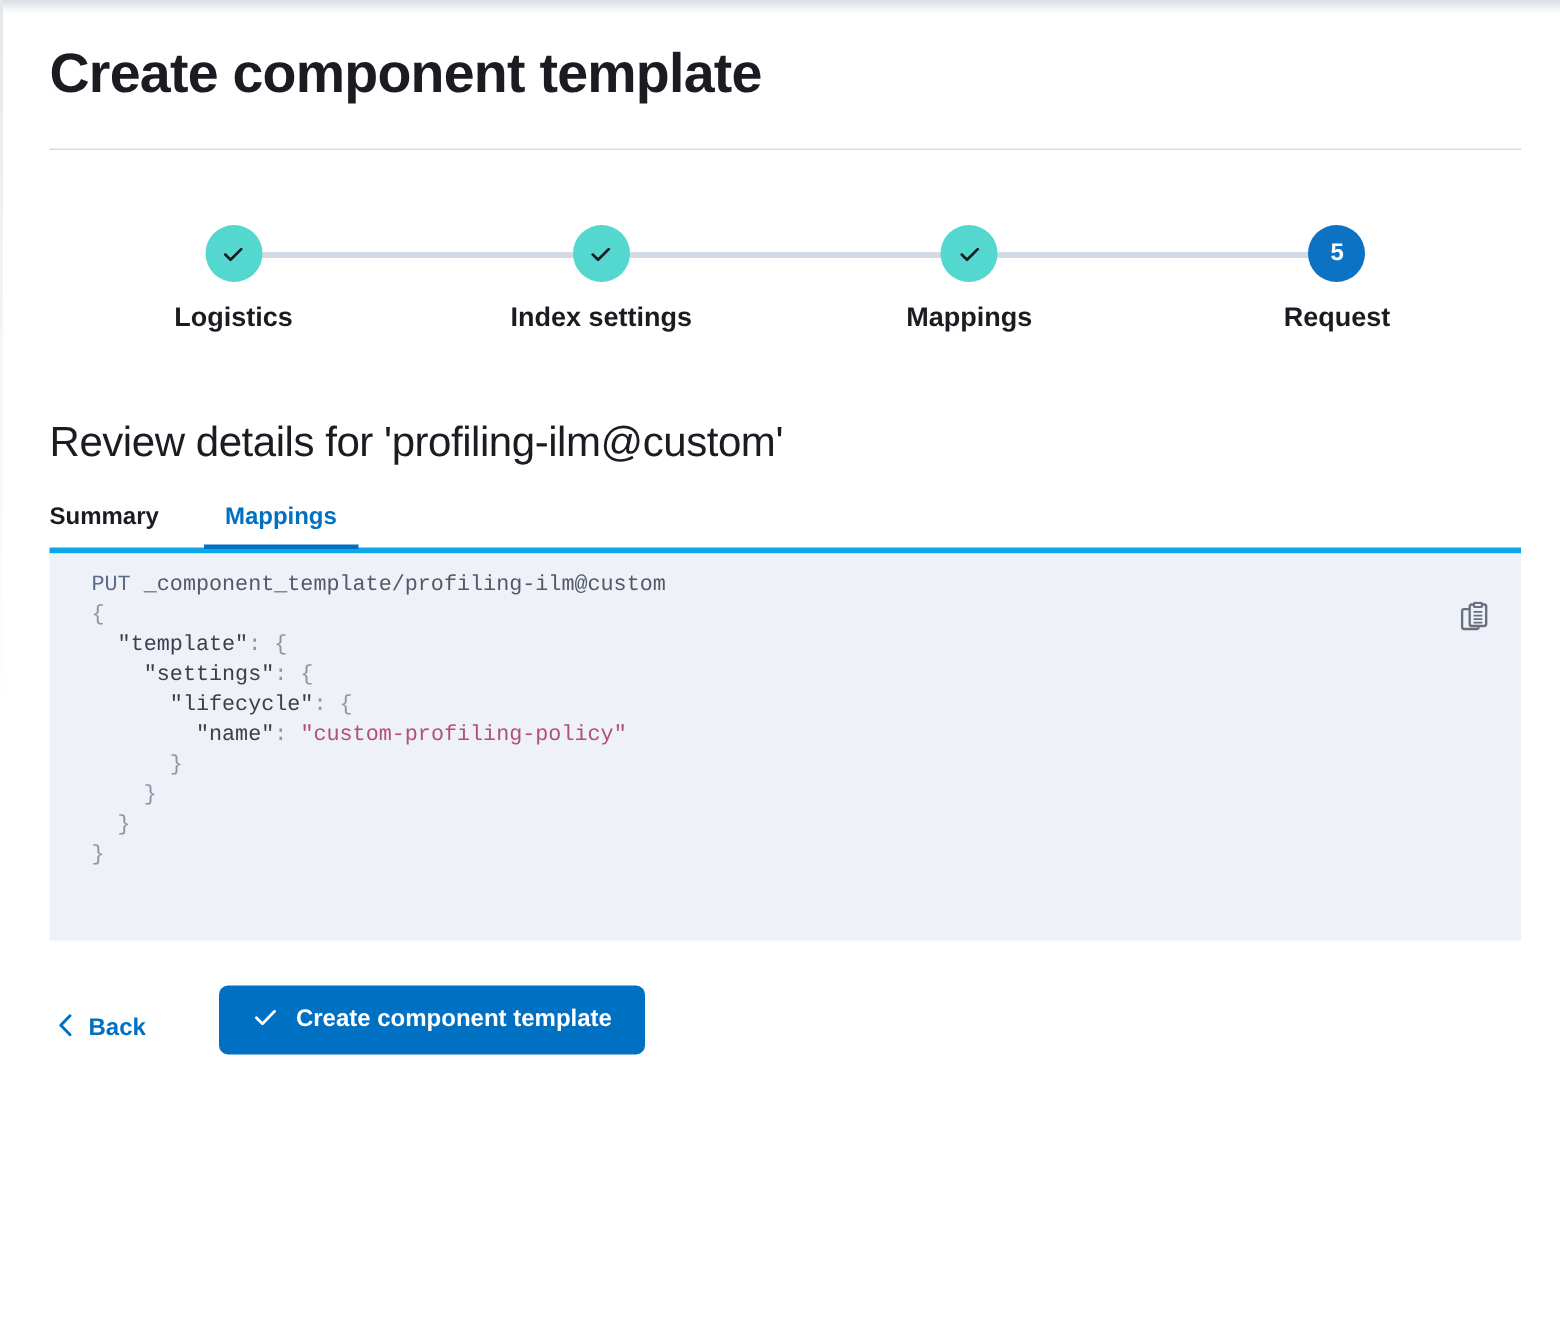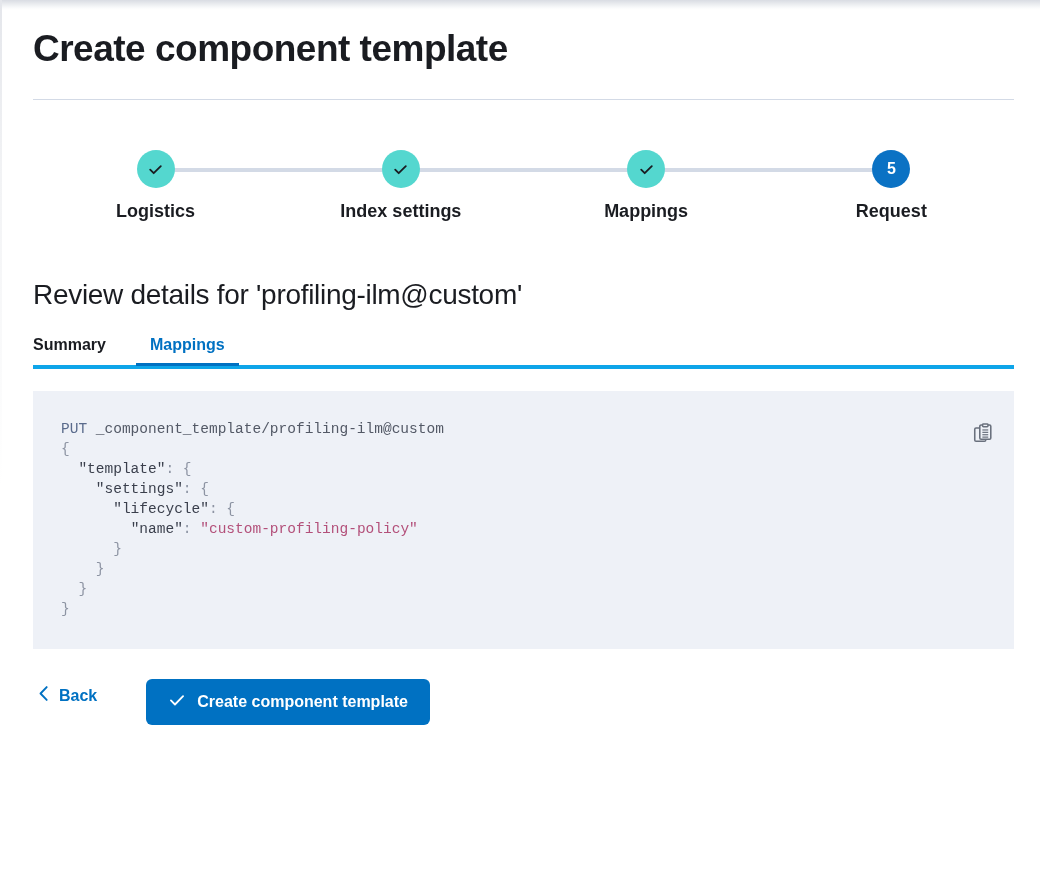--- a/index.html
+++ b/index.html
@@ -154,26 +154,25 @@
   .desc {
     font-size: 16px;
     line-height: 24px;
     color: #343741;
     margin-top: 26px;
   }
 
   
   .code-panel {
     position: relative;
-    margin-top: 22px;
     width: 981px;
     height: 258px;
     background: #eef1f7;
     box-sizing: border-box;
-    padding: 28px 0 0 28px;
+    padding: 11px 0 0 28px;
     overflow: hidden;
   }
   pre.code {
     margin: 0;
     font-family: "Liberation Mono", "DejaVu Sans Mono", monospace;
     font-size: 14.5px;
     line-height: 20px;
     color: #535966;
     white-space: pre;
   }
@@ -194,21 +193,21 @@
     justify-content: center;
     cursor: pointer;
     background: none;
     border: none;
     padding: 0;
   }
 
   
   .actions {
     display: flex;
-    align-items: flex-start;
+    align-items: flex-end;
     margin-top: 30px;
   }
   .back-btn {
     display: flex;
     align-items: center;
     gap: 9px;
     font-size: 16px;
     font-weight: 600;
     color: #0071c2;
     cursor: pointer;

